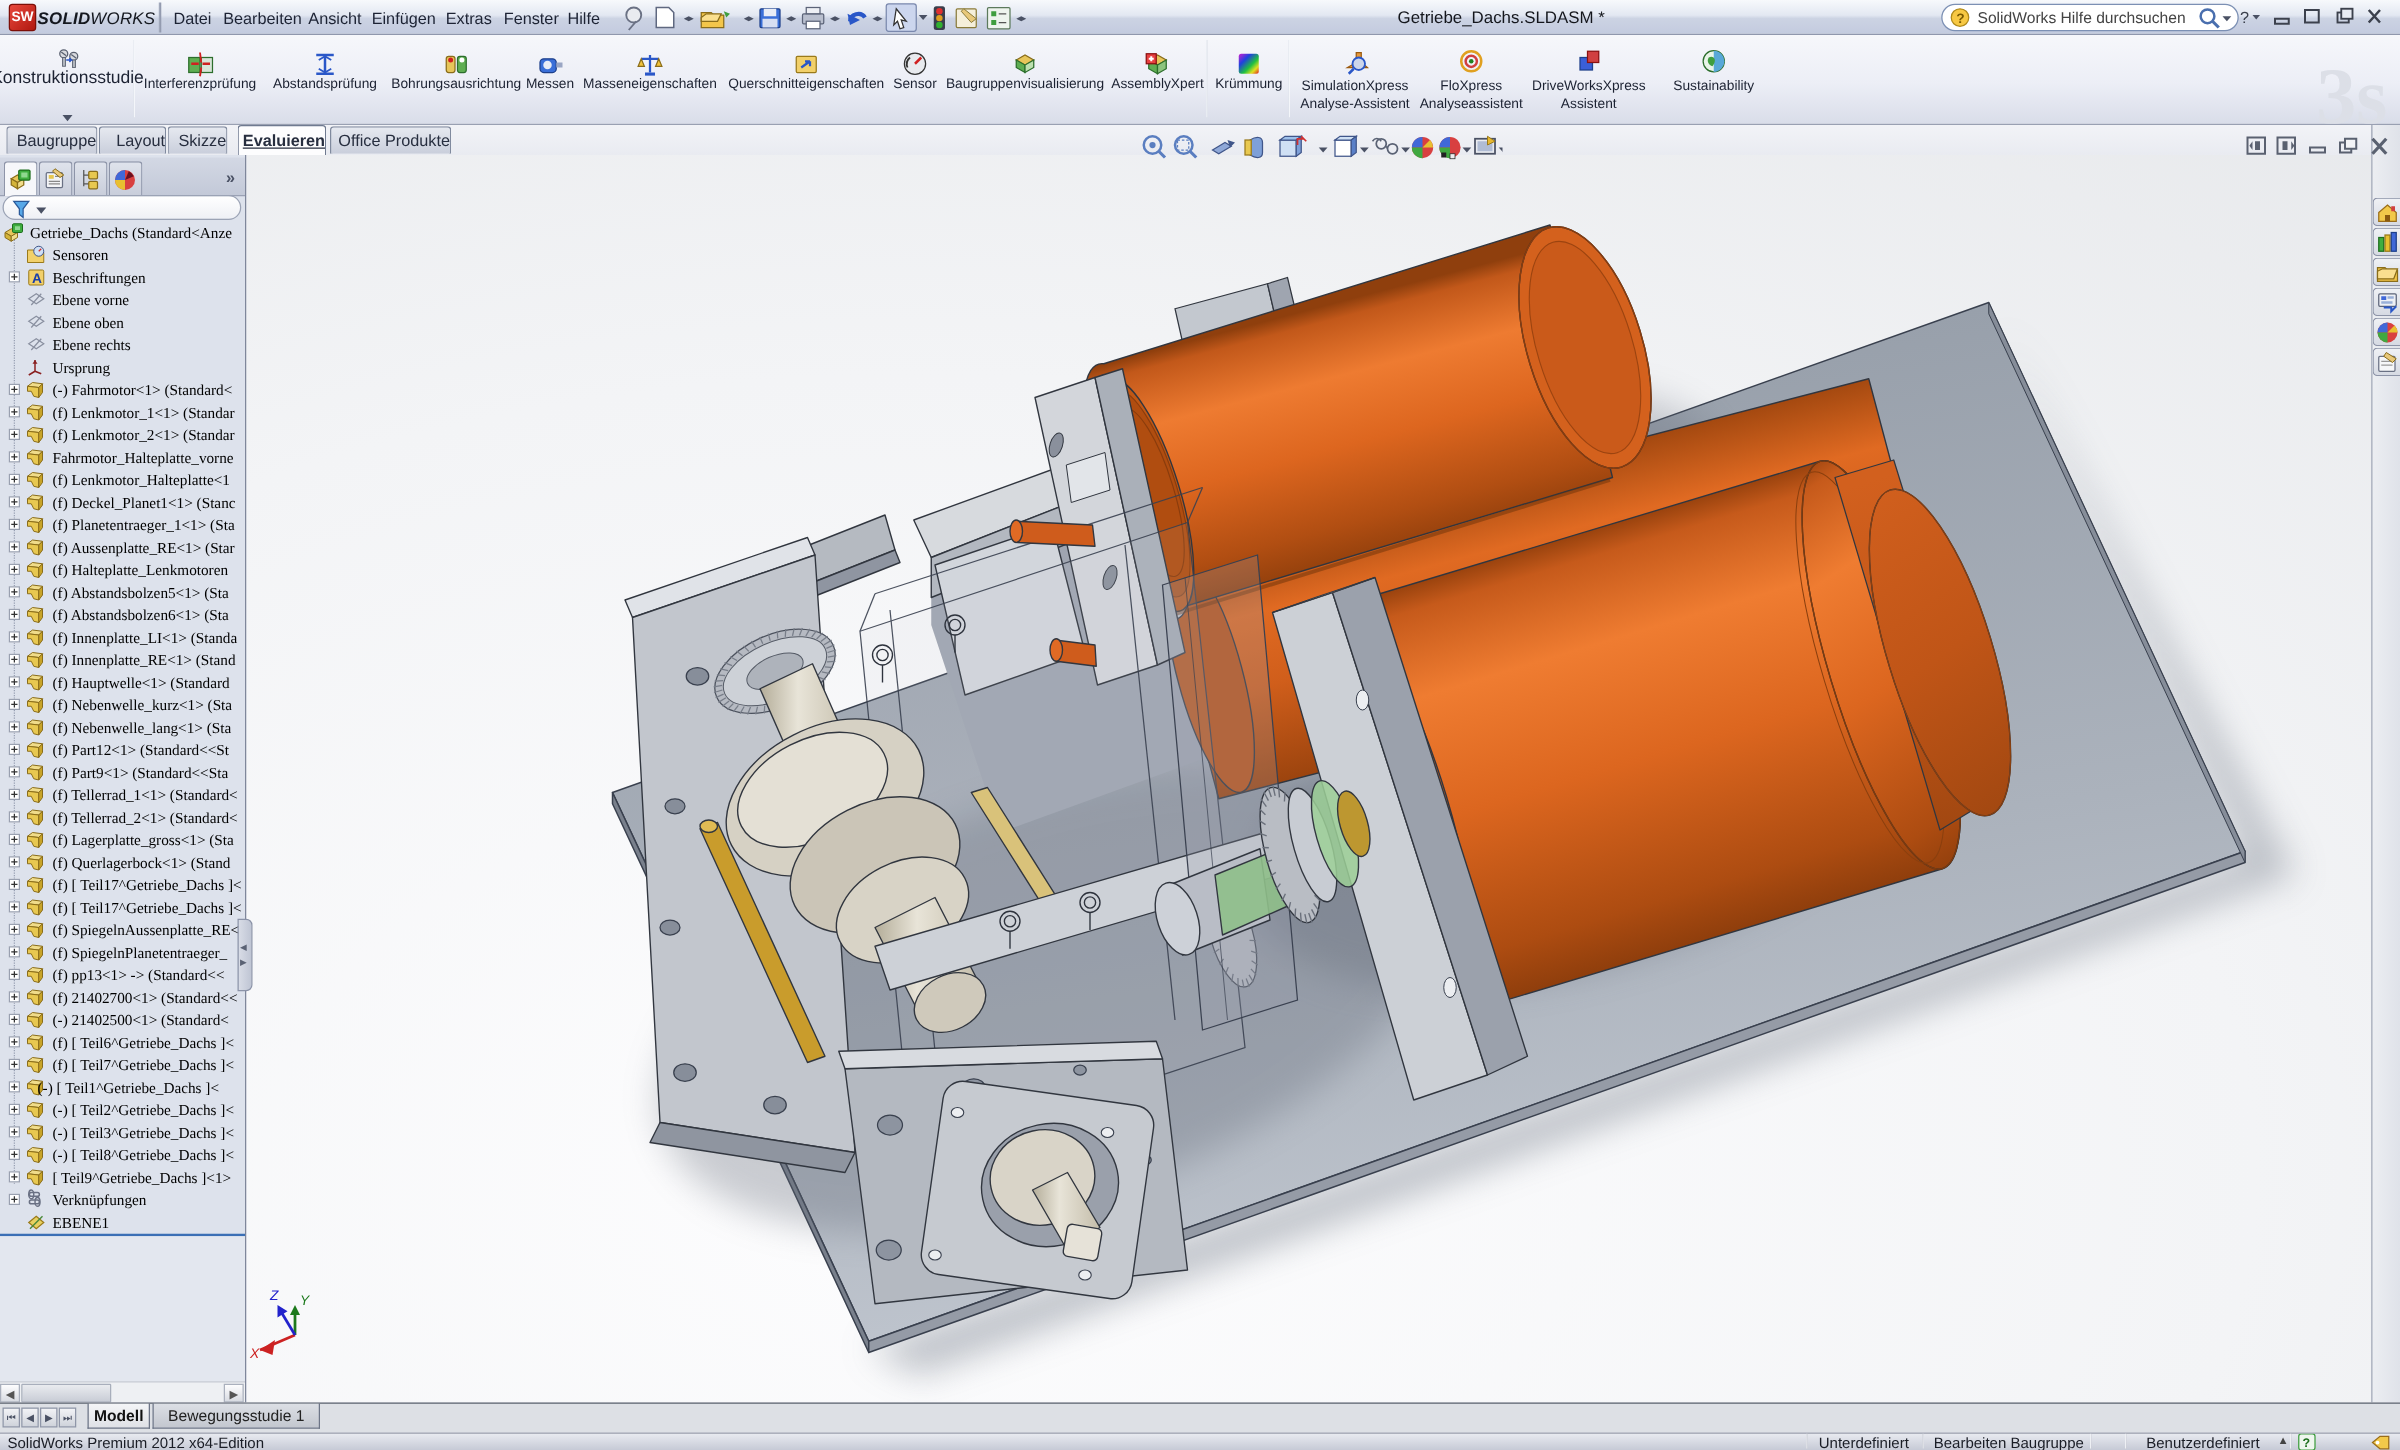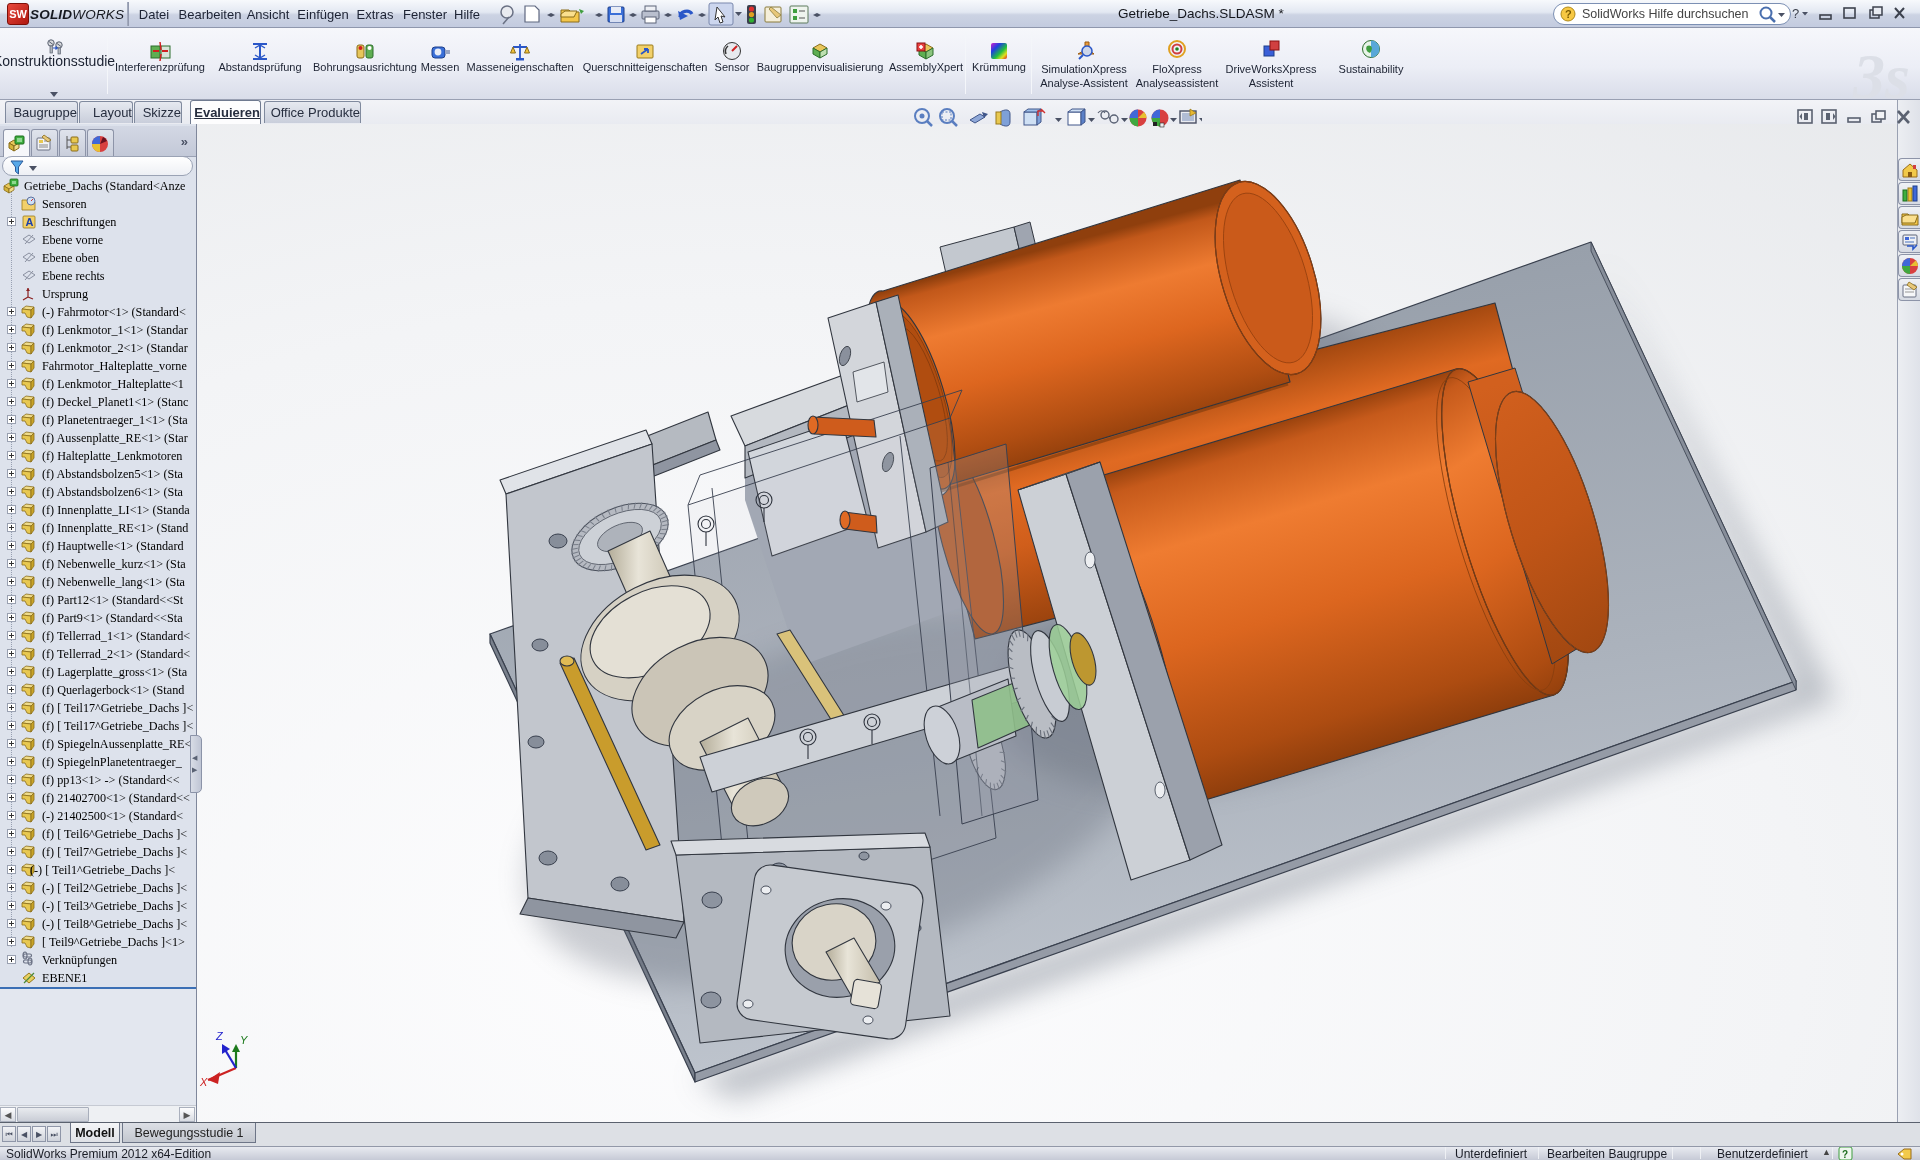--- a/index.html
+++ b/index.html
@@ -16,21 +16,21 @@
 #doctitle{position:absolute;top:6px;left:1118px;font-size:13.5px;color:#14161c;}
 #searchbox{position:absolute;left:1553px;top:3px;width:238px;height:22px;background:#fff;border:1px solid #7c90b4;border-radius:11px;}
 #searchbox .ph{position:absolute;left:28px;top:3px;font-size:12.5px;color:#444;}
 #winbtns{position:absolute;right:4px;top:5px;font-size:14px;color:#3c414d;}
 
 #ribbon{left:0;top:28px;width:1920px;height:72px;
  background:linear-gradient(#f6f7fb 0%,#eceef6 55%,#d9dde9 100%);
  border-bottom:1px solid #99a0b2;}
 .rlabel{position:absolute;font-size:11px;color:#1c2232;text-align:center;white-space:nowrap;transform:translateX(-50%);}
 .rsep{position:absolute;top:4px;width:1px;height:62px;background:#bfc5d4;border-right:1px solid #f4f6fa;}
-#watermark{position:absolute;right:10px;top:12px;font-size:64px;font-style:italic;font-weight:bold;color:#dcdfe7;font-family:"Liberation Serif",serif;}
+#watermark{position:absolute;right:10px;top:12px;font-size:64px;font-weight:bold;color:#dcdfe7;font-family:"Liberation Serif",serif;}
 
 #tabrow{left:0;top:100px;width:1920px;height:24px;background:linear-gradient(#f2f3f7,#e9ebf1);}
 .ctab{position:absolute;top:1px;height:22px;border:1px solid #808a9e;border-bottom:none;border-radius:3px 3px 0 0;
  background:linear-gradient(#e6e9f0,#c9cedb);font-size:13px;color:#272e3f;text-align:right;line-height:21px;}
 .ctab.active{background:#fdfdfe;font-weight:bold;top:0;height:24px;line-height:24px;z-index:3;border-color:#6f7a90;text-decoration:underline;}
 
 #leftpanel{left:0;top:124px;width:197px;height:998px;background:#dde2ec;border-right:1px solid #7f879b;}
 #ptabs{position:absolute;left:0;top:2px;width:196px;height:31px;background:linear-gradient(#d3d8e4,#c3c9d8);border-bottom:1px solid #9aa1b4;}
 .ptab{position:absolute;top:3px;width:27px;height:28px;border:1px solid #8d94a8;border-bottom:none;border-radius:3px 3px 0 0;background:linear-gradient(#dfe3ec,#c8cdda);}
 .ptab.active{background:#f6f7fa;}

